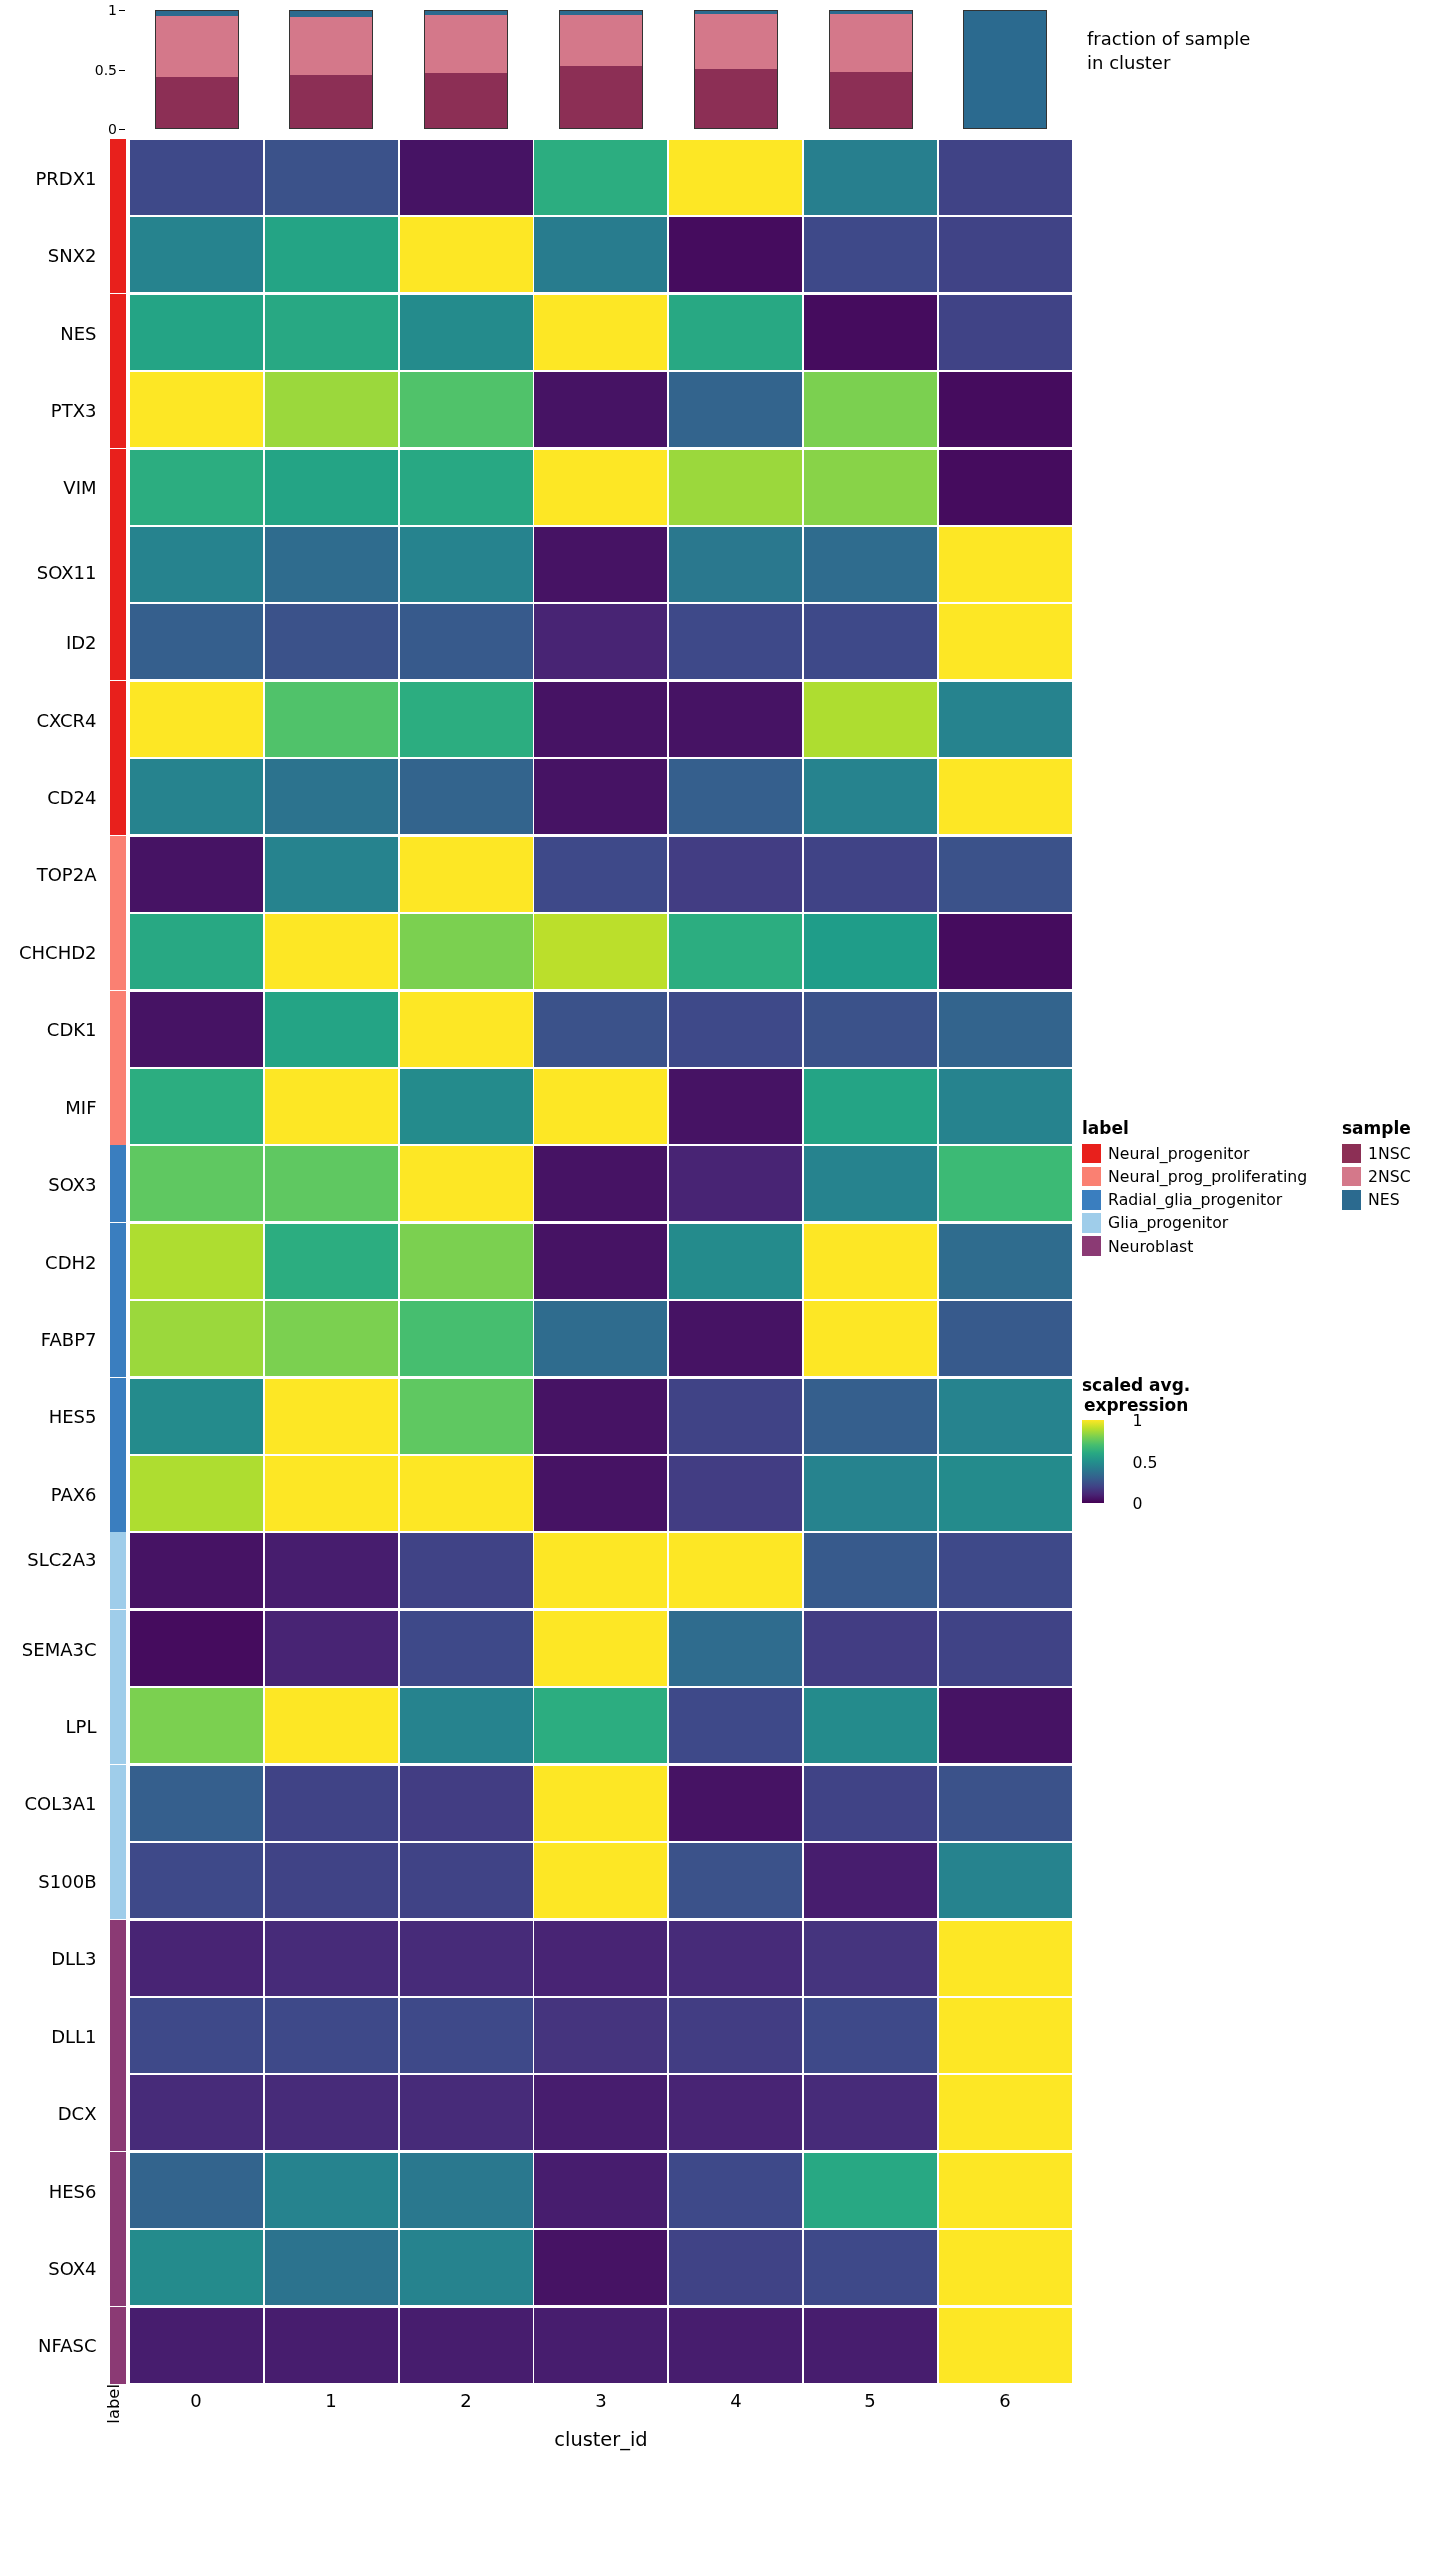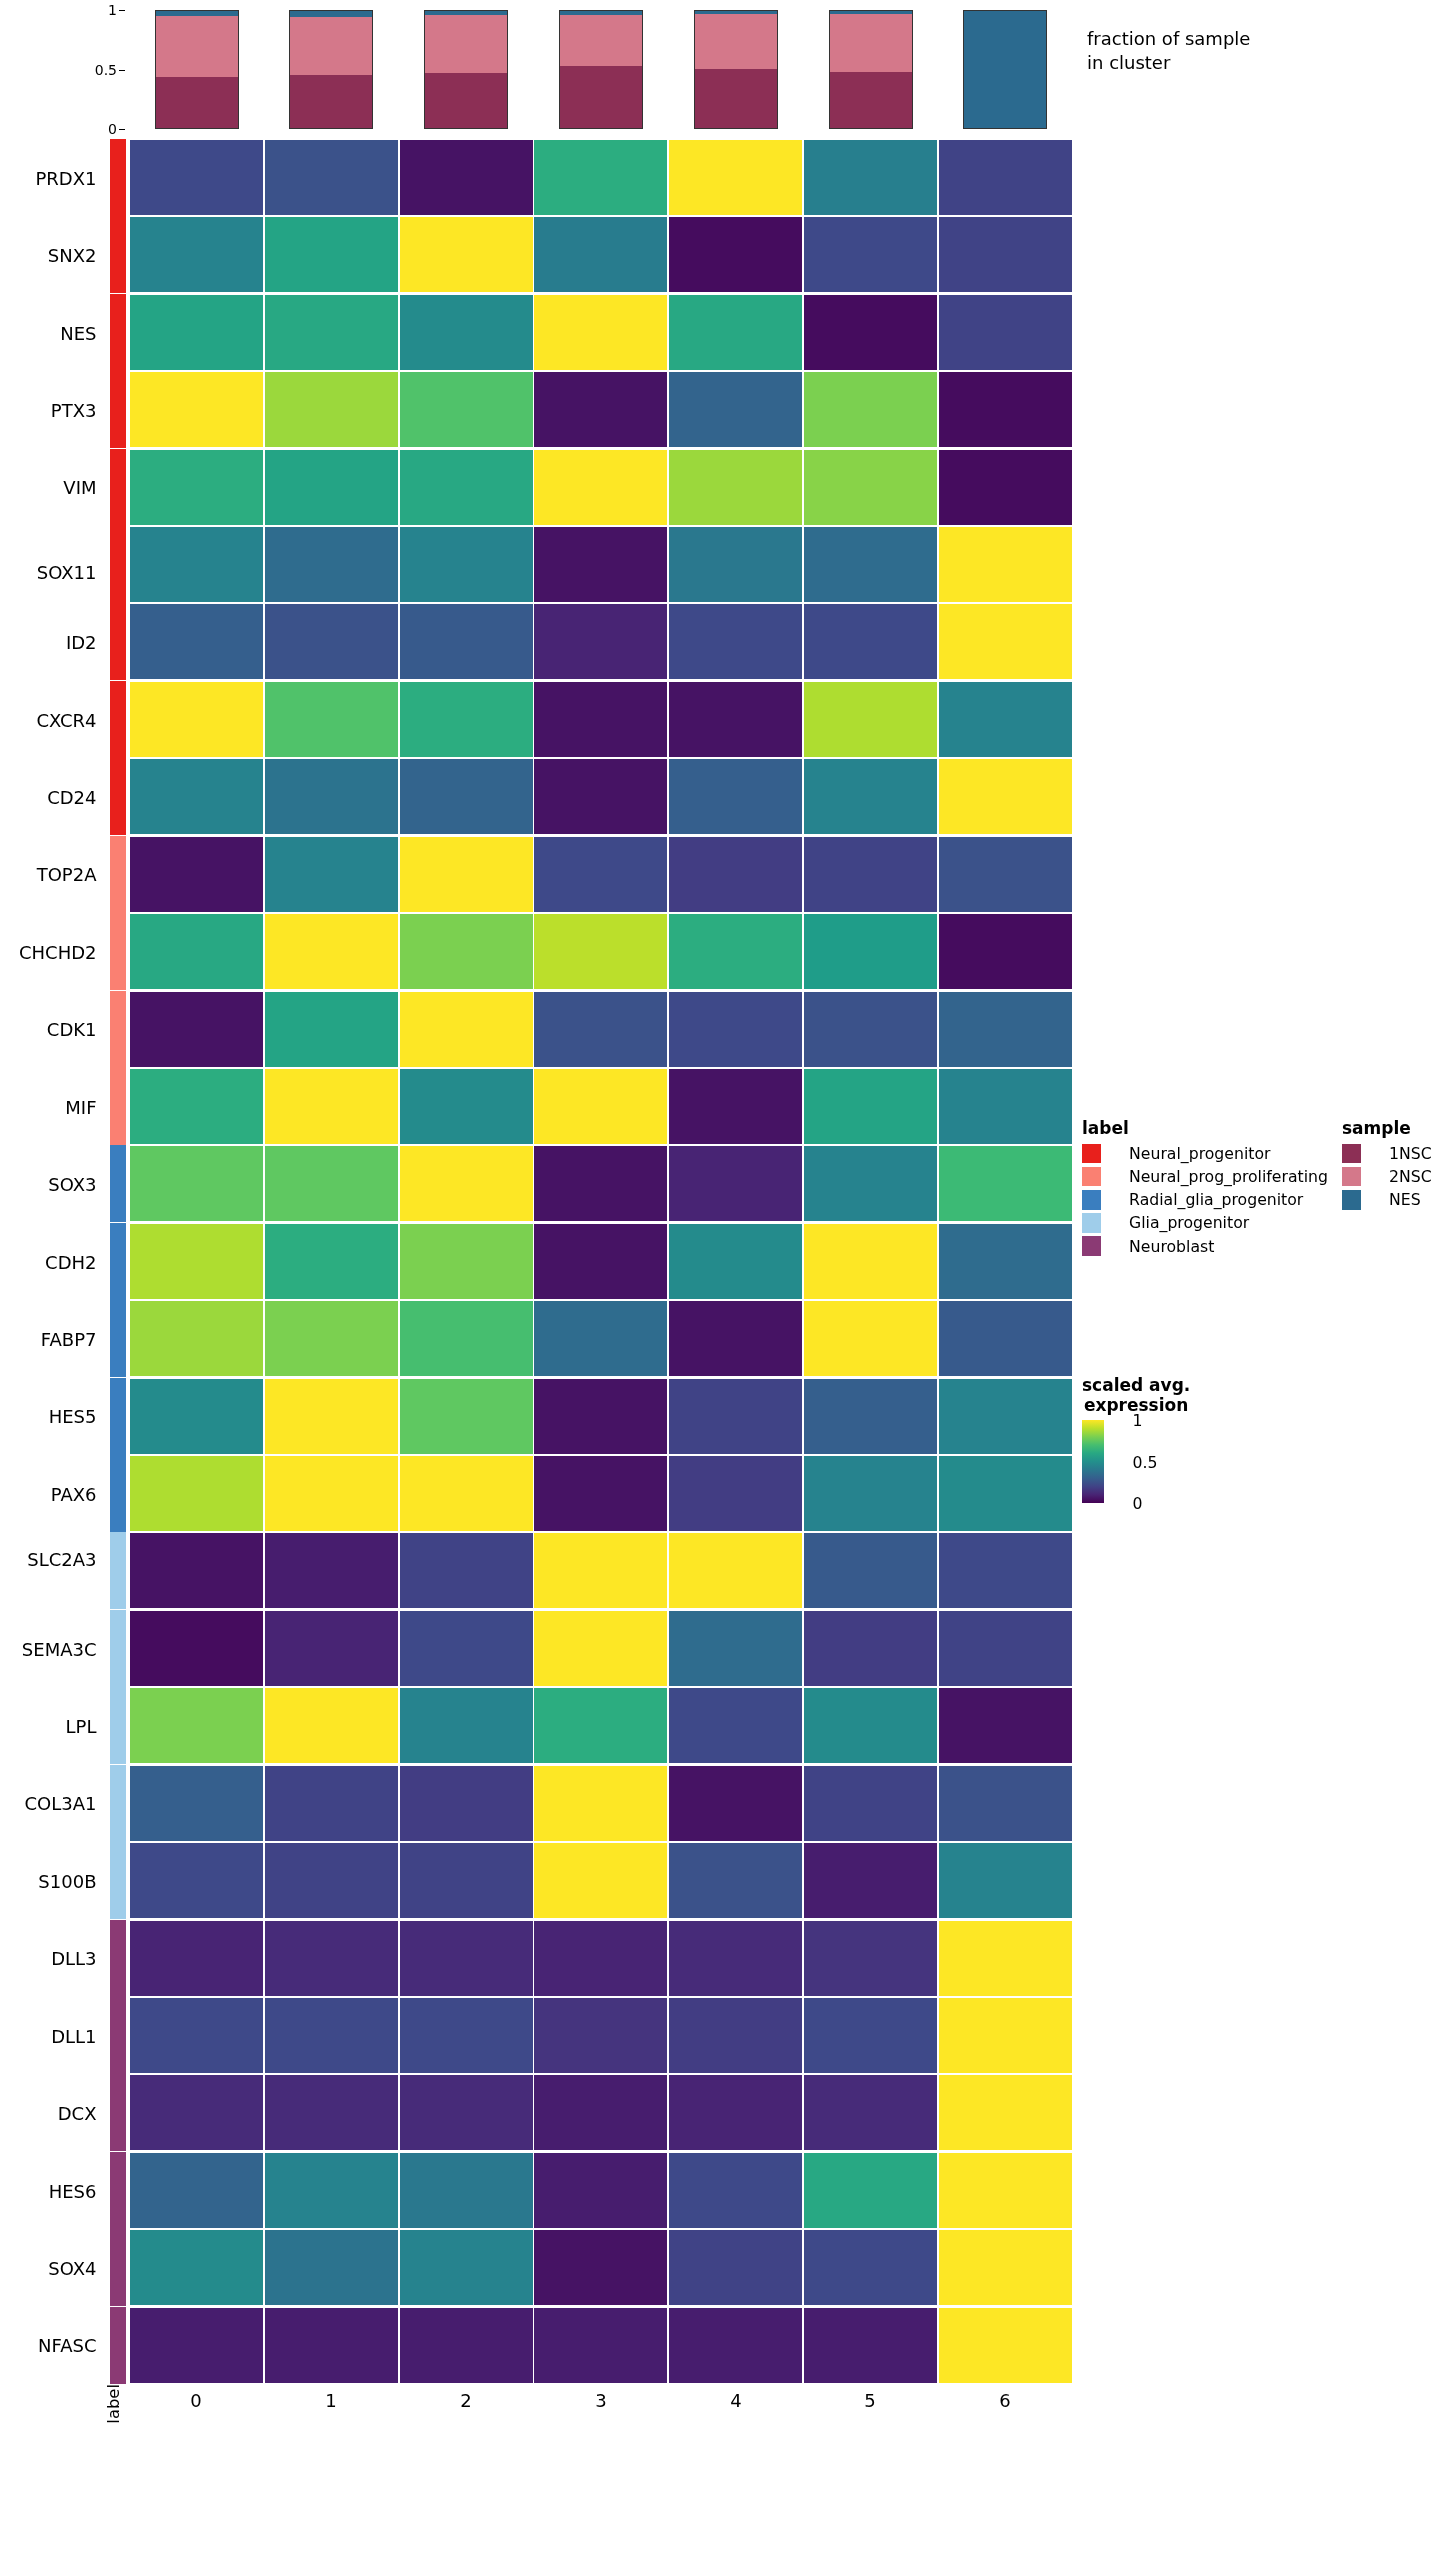--- a/index.html
+++ b/index.html
@@ -25,21 +25,21 @@
   .xaxis{position:absolute;left:129px;top:2390px;width:944px;height:30px;}
   .xaxis span{position:absolute;font-size:18px;transform:translateX(-50%);}
   .xtitle{position:absolute;left:129px;top:2428px;width:944px;text-align:center;font-size:19.4px;}
   .lab-vert{position:absolute;left:104px;top:2384px;width:30px;font-size:16.4px;writing-mode:vertical-rl;transform:rotate(180deg);}
 
   
   .legend{position:absolute;font-size:16.4px;}
   .legend h4{margin:0 0 6px 0;font-size:17px;font-weight:bold;}
   .lrow{display:flex;align-items:center;margin-bottom:3.7px;}
   .swatch{width:19.4px;height:19.4px;margin-right:6.7px;display:inline-block;}
-  .ltext{font-size:15.7px;margin-left:21px;}
+  .ltext{font-size:15.7px;}
   .cbar{position:absolute;left:1082px;top:1375px;text-align:center;}
   .cbar .title{font-size:17px;font-weight:bold;line-height:1.2;}
   .gradbox{width:22.4px;height:83px;margin-top:4.5px;position:relative;}
   .gradticks{position:absolute;left:28px;top:0;height:83px;width:45px;}
   .gradticks span{position:absolute;font-size:15.7px;transform:translateY(-50%);}
 </style>
 </head>
 <body>
 
 <div class="root">
@@ -369,20 +369,21 @@
   <div class="lab-vert">label</div>
   <div class="xaxis" id="xaxis">
       <span style="left: 67px;">0</span>
       <span style="left: 202px;">1</span>
       <span style="left: 337px;">2</span>
       <span style="left: 472px;">3</span>
       <span style="left: 607px;">4</span>
       <span style="left: 741px;">5</span>
       <span style="left: 876px;">6</span>
     </div>
+  <div class="xtitle">cluster_id</div>
 
   <div class="legend" style="left:1082px;top:1118px;width:246px;">
     <h4>label</h4>
     <div id="legend-label-items">
         <div class="lrow">
           <span class="swatch" style="background: rgb(232, 32, 28);"></span>
           <span class="ltext">Neural_progenitor</span>
         </div>
         <div class="lrow">
           <span class="swatch" style="background: rgb(250, 128, 114);"></span>

